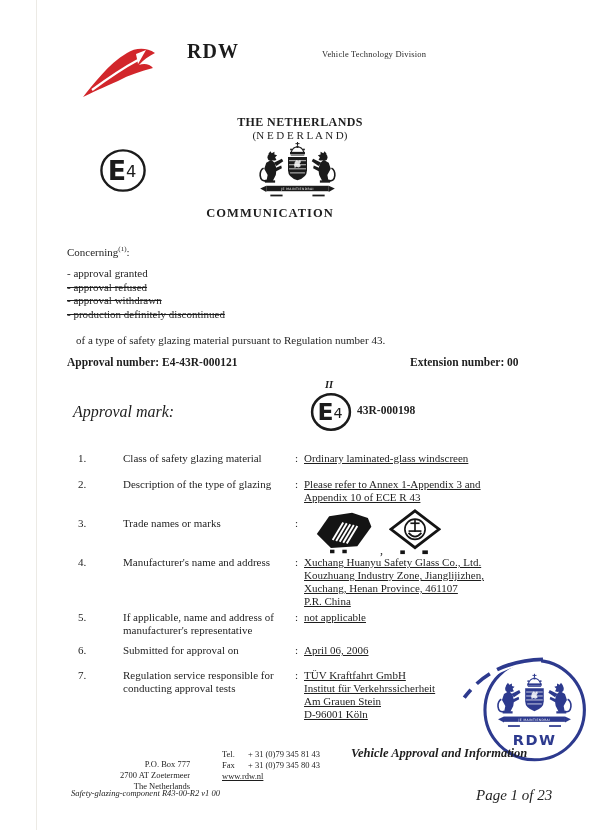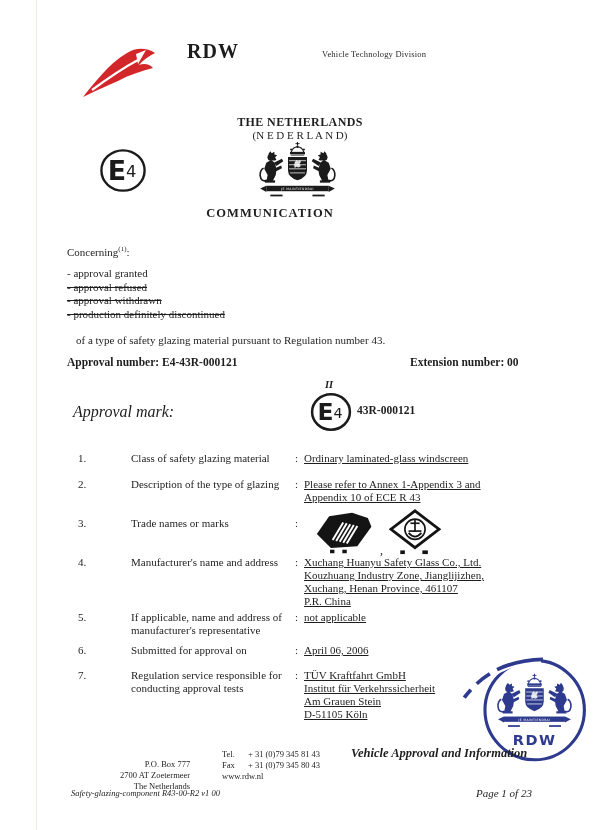--- a/index.html
+++ b/index.html
@@ -29,36 +29,36 @@
   .approval-number{position:absolute;left:67px;top:0;}
   .extension-number{position:absolute;left:410px;top:0;}
 
   .roman{left:325px;top:379px;font-size:10.5px;font-weight:bold;font-style:italic;}
   .mark-label{left:73px;top:403px;font-size:16px;font-style:italic;}
   .mark-code{left:357px;top:404px;font-size:11.5px;font-weight:bold;}
 
   
   .item-row{position:absolute;left:0;width:600px;font-size:11px;line-height:13px;}
   .item-num{position:absolute;left:78px;}
-  .item-label{position:absolute;left:131px;width:176px;white-space:pre-line;}
+  .item-label{position:absolute;left:123px;width:176px;white-space:pre-line;}
   .item-colon{position:absolute;left:295px;}
   .item-value{position:absolute;left:304px;width:245px;white-space:pre-line;text-decoration:underline;}
 
   .logos-row{left:316px;top:509px;display:flex;align-items:flex-end;gap:6px;}
   .logo-sep{font-size:12px;line-height:10px;}
 
   
   .footer-address{left:120px;top:759px;font-size:8.5px;line-height:11px;text-align:right;}
   .footer-tel{left:222px;top:749px;font-size:8.5px;line-height:11px;}
   .tel-row span{display:inline-block;}
   .tel-label{width:26px;}
-  .website{}
+  .website{text-decoration:underline;}
   .footer-dept{left:351px;top:746px;font-size:12.5px;font-weight:bold;font-style:italic;}
   .doc-ref{left:71px;top:788px;font-size:8.5px;font-style:italic;}
-  .page-num{left:476px;top:787px;font-size:11px;font-style:italic;}
+  .page-num{left:476px;top:787px;font-size:15px;font-style:italic;}
 </style>
 </head>
 <body>
 
 <svg width="0" height="0" style="position:absolute" aria-hidden="true">
   <defs>
     <g id="coat-of-arms" fill="currentColor">
 
       <rect x="69.2" y="1.5" width="1.6" height="5.5"></rect>
       <rect x="67" y="3.2" width="6" height="1.4"></rect>
@@ -145,21 +145,21 @@
   </div>
 
   <div class="abs roman">II</div>
   <div class="abs mark-label">Approval mark:</div>
 
   <svg class="abs" style="left:310px;top:392px;color:#1b1b1b" width="42" height="40" viewBox="0 0 100 92">
     <ellipse cx="50" cy="46" rx="45" ry="42" fill="none" stroke="currentColor" stroke-width="6"></ellipse>
     <text x="18" y="66" font-size="56" font-weight="bold" fill="currentColor" font-family="DejaVu Sans,sans-serif">E</text>
     <text x="56" y="60" font-size="34" fill="currentColor" font-family="DejaVu Sans,sans-serif">4</text>
   </svg>
-  <div class="abs mark-code">43R-000121</div>
+  <div class="abs mark-code">43R-000198</div>
 
   <div class="item-row" style="top:452px">
     <span class="item-num">1.</span>
     <span class="item-label">Class of safety glazing material</span>
     <span class="item-colon">:</span>
     <span class="item-value">Ordinary laminated-glass windscreen</span>
   </div>
   <div class="item-row" style="top:478px">
     <span class="item-num">2.</span>
     <span class="item-label">Description of the type of glazing</span>
@@ -223,21 +223,21 @@
     <span class="item-value">April 06, 2006</span>
   </div>
   <div class="item-row" style="top:669px">
     <span class="item-num">7.</span>
     <span class="item-label">Regulation service responsible for
 conducting approval tests</span>
     <span class="item-colon">:</span>
     <span class="item-value">TÜV Kraftfahrt GmbH
 Institut für Verkehrssicherheit
 Am Grauen Stein
-D-51105 Köln</span>
+D-96001 Köln</span>
   </div>
 
   <svg class="abs" style="left:462px;top:650px;color:#2d3a8e" width="135" height="116" viewBox="0 0 130 112">
     <circle cx="70" cy="58" r="48" fill="none" stroke="currentColor" stroke-width="3"></circle>
     <path d="M4,44 C22,20 44,8 76,7" fill="none" stroke="#ffffff" stroke-width="11"></path>
     <path d="M2,46 C20,22 44,10 78,9" fill="none" stroke="currentColor" stroke-width="3.6" stroke-dasharray="10 8 16 8 70"></path>
     <use href="#coat-of-arms" transform="translate(25,22) scale(0.64)"></use>
     <text x="70" y="92" text-anchor="middle" font-size="14" font-weight="bold" letter-spacing="1.5" fill="currentColor" font-family="DejaVu Sans,sans-serif">RDW</text>
   </svg>
 

